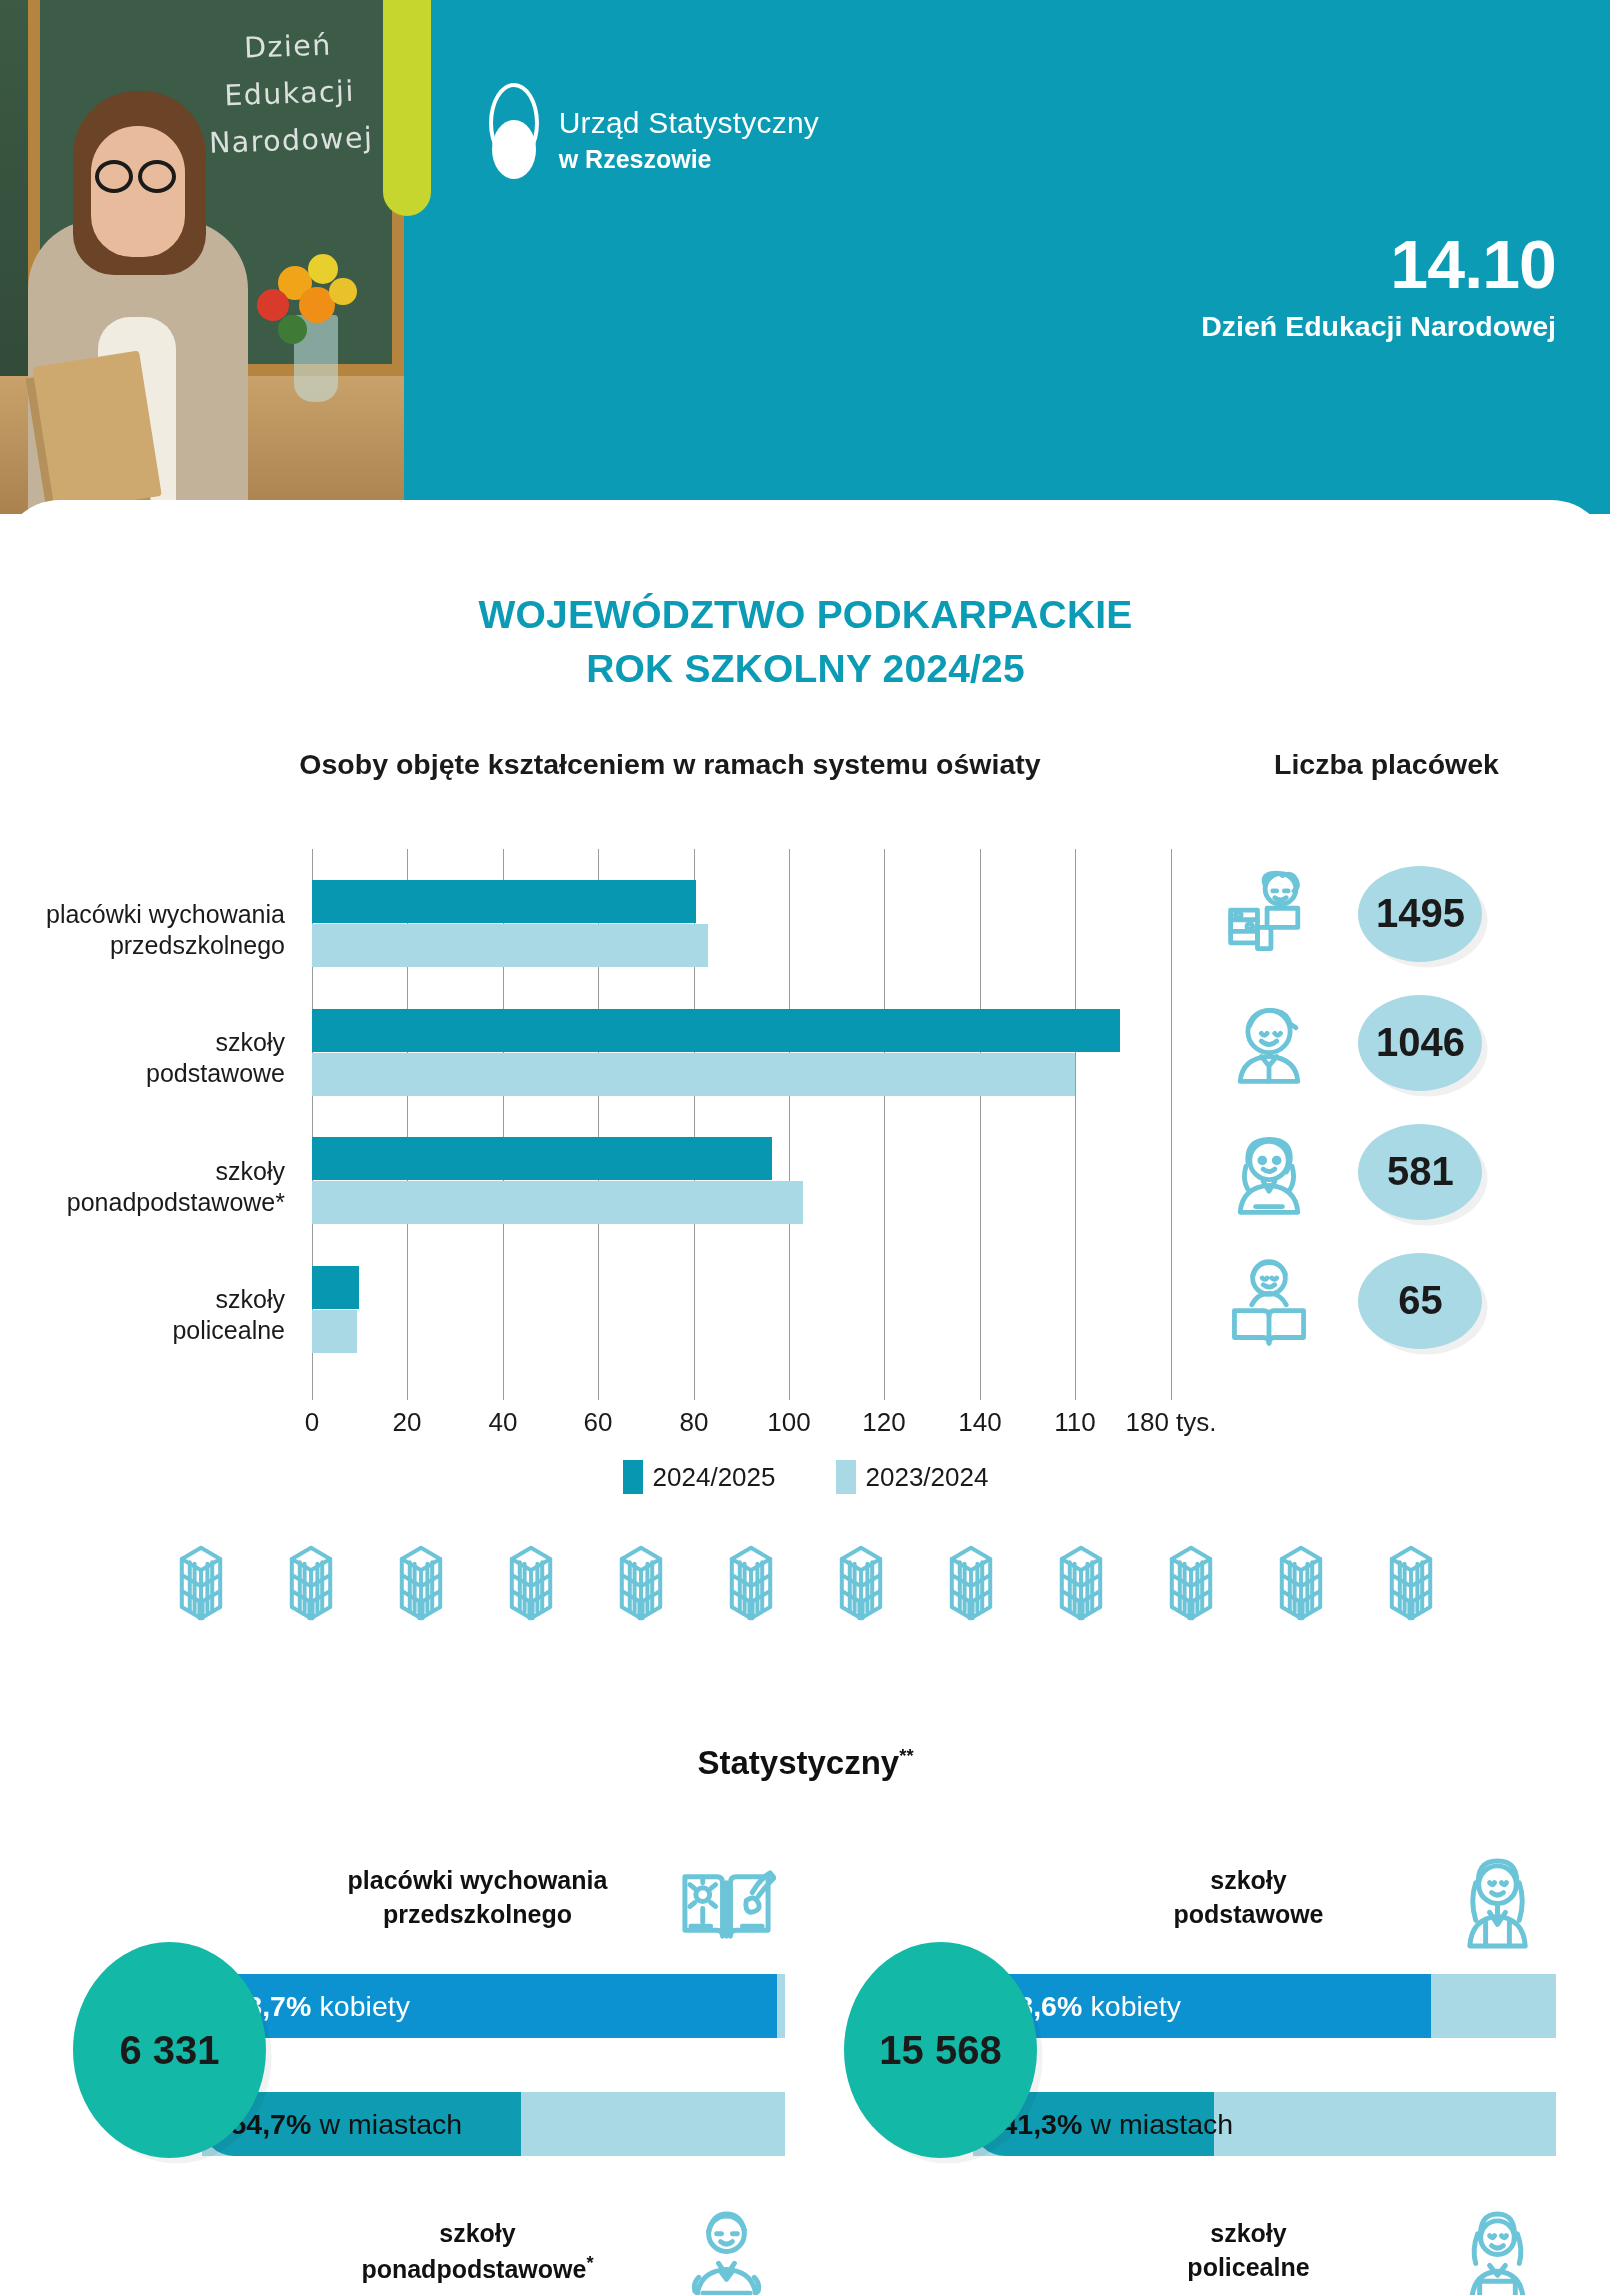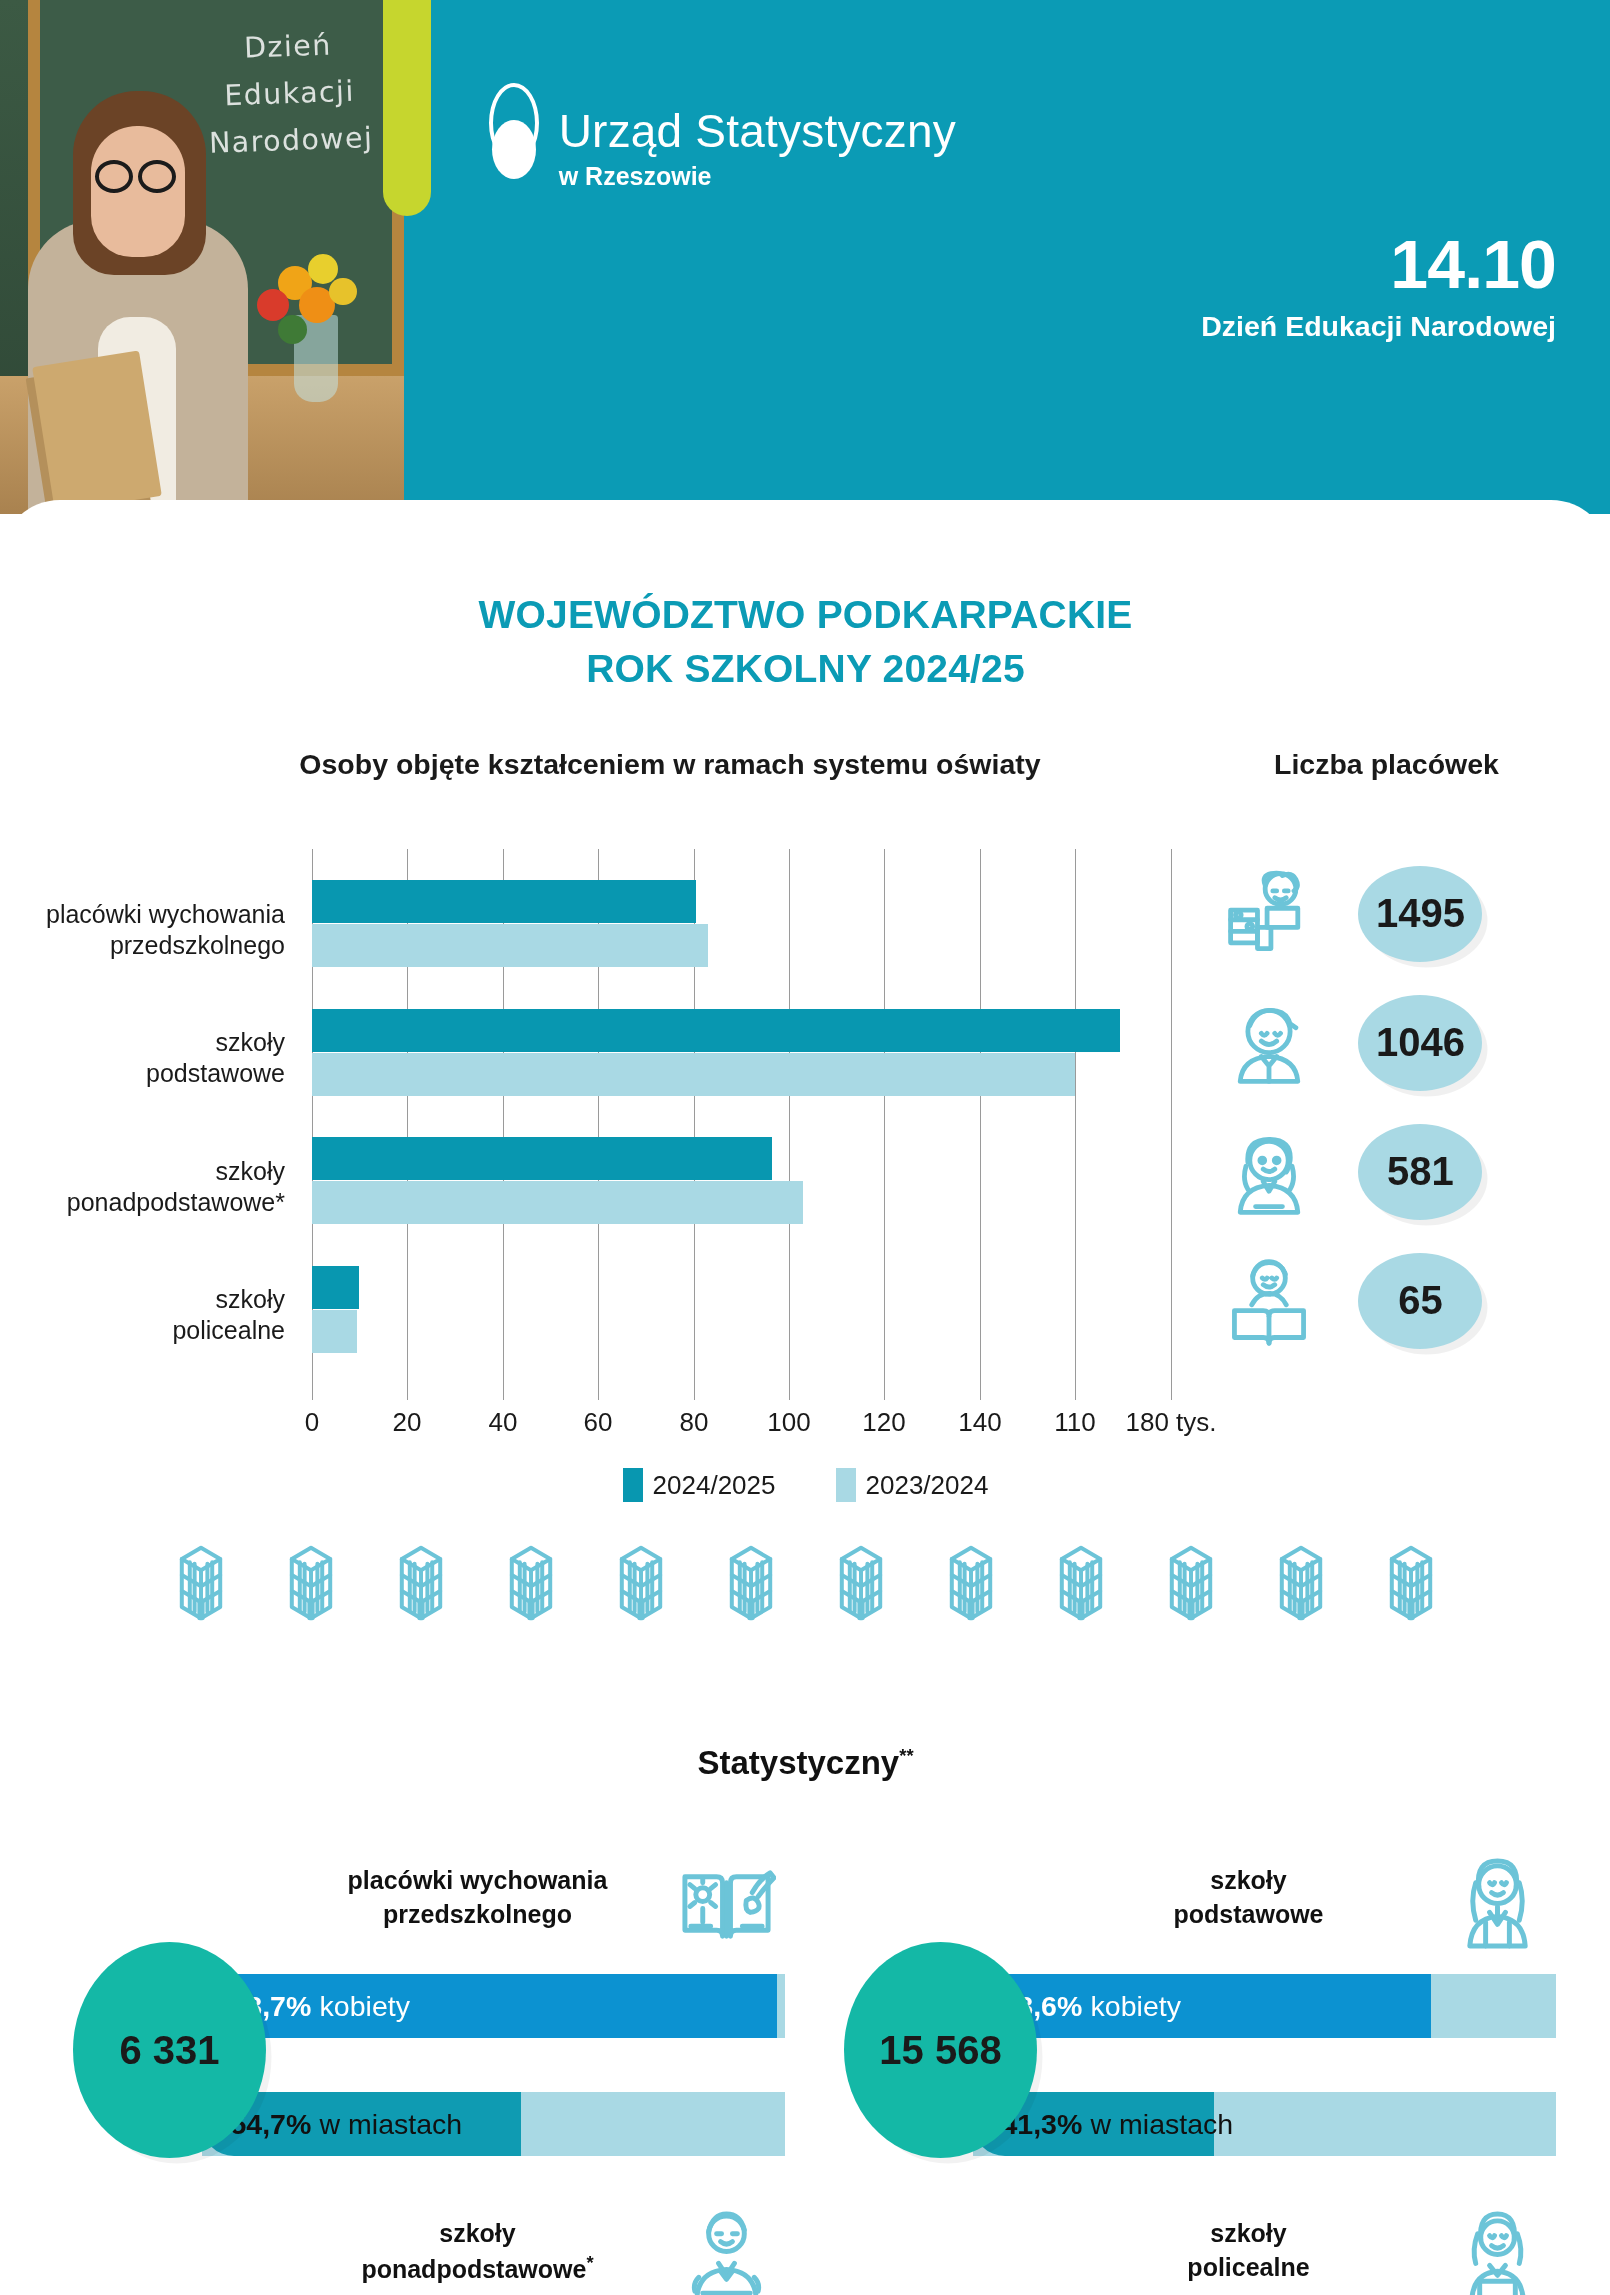--- a/index.html
+++ b/index.html
@@ -80,21 +80,21 @@
   .logo-mark { position: relative; width: 60px; height: 99px; }
   .logo-ring {
     position: absolute; left: 4.6px; top: 0; width: 50px; height: 80px;
     border: 4.6px solid #fff; border-radius: 50%;
   }
   .logo-dot {
     position: absolute; left: 8.3px; top: 37px; width: 44px; height: 59px;
     background: #fff; border-radius: 50%;
   }
   .logo-text { padding-top: 24px; }
-  .logo-l1 { color: #fff; font-size: 46px; font-weight: 400; letter-spacing: 0.2px; line-height: 1.05; }
+  .logo-l1 { color: #fff; font-size: 30px; font-weight: 400; letter-spacing: 0.2px; line-height: 1.05; }
   .logo-l2 { color: #fff; font-size: 25px; font-weight: 700; margin-top: 6.4px; }
 
   .date-block { position: absolute; right: 55px; top: 230px; text-align: right; }
   .date-big { color: #fff; font-size: 68px; font-weight: 700; letter-spacing: -0.9px; line-height: 1; }
   .date-sub { color: #fff; font-size: 28.5px; font-weight: 700; margin-top: 12px; }
 
   
   .body-panel {
     position: absolute; left: 0; top: 500px; width: 1611px; height: 2672px;
     background: #fff; border-radius: 60px 60px 0 0;
@@ -125,21 +125,21 @@
   }
   .cat-lbl {
     position: absolute; right: 1313px; color: #1a1a1a; font-size: 25px;
     text-align: right; width: 349px; line-height: 1.25;
   }
   .bar { position: absolute; height: 43px; }
   .bar.y1 { background: #0897b0; }
   .bar.y0 { background: #a9d9e4; }
 
   .legend { position: absolute; left: 0; top: 1460px; width: 1611px; display: flex; justify-content: center; gap: 60px; }
-  .lg-item { display: flex; align-items: center; gap: 10px; margin-top: 8px; }
+  .lg-item { display: flex; align-items: center; gap: 10px; }
   .lg-sw { width: 20px; height: 34px; }
   .lg-tx { font-size: 26px; color: #1a1a1a; }
 
   .inst-col { position: absolute; left: 1203px; top: 849px; width: 367px; }
   .inst-row { position: relative; height: 129px; display: flex; align-items: center; gap: 41px; padding-left: 18.4px; }
   .inst-ico { width: 96px; height: 96px; flex: 0 0 96px; }
   .inst-bubble {
     width: 124px; height: 96px; border-radius: 50%;
     background: #a9d9e4; display: flex; align-items: center; justify-content: center;
     color: #1a1a1a; font-size: 40px; font-weight: 700;

